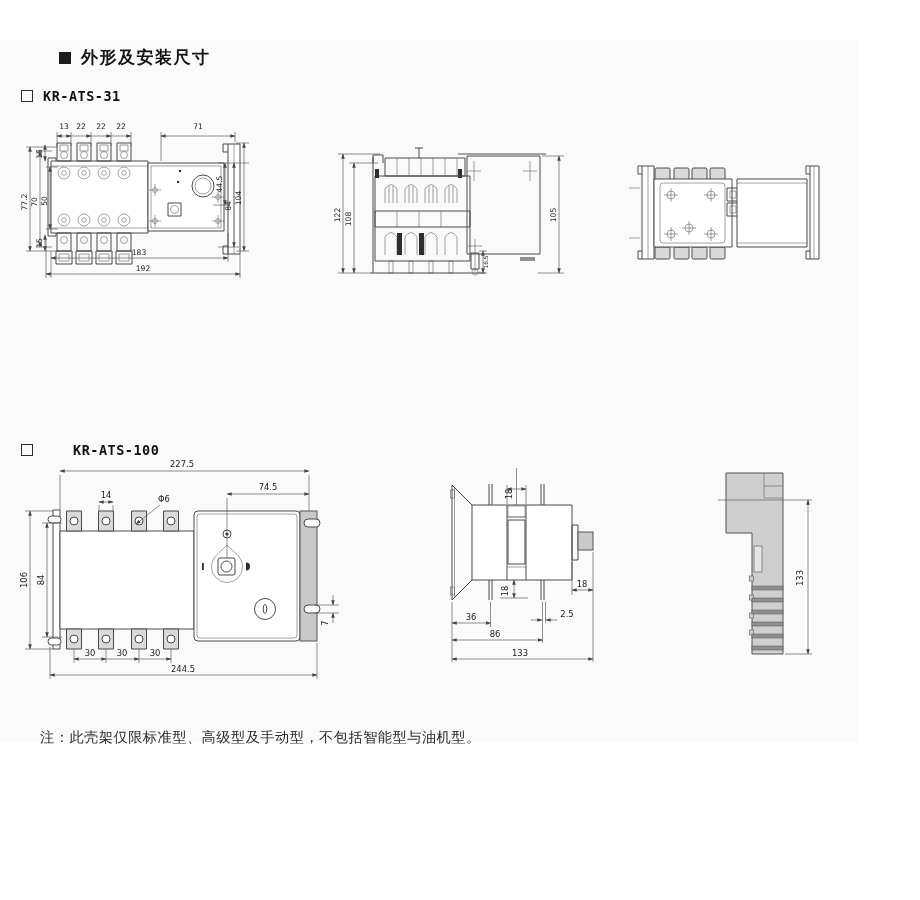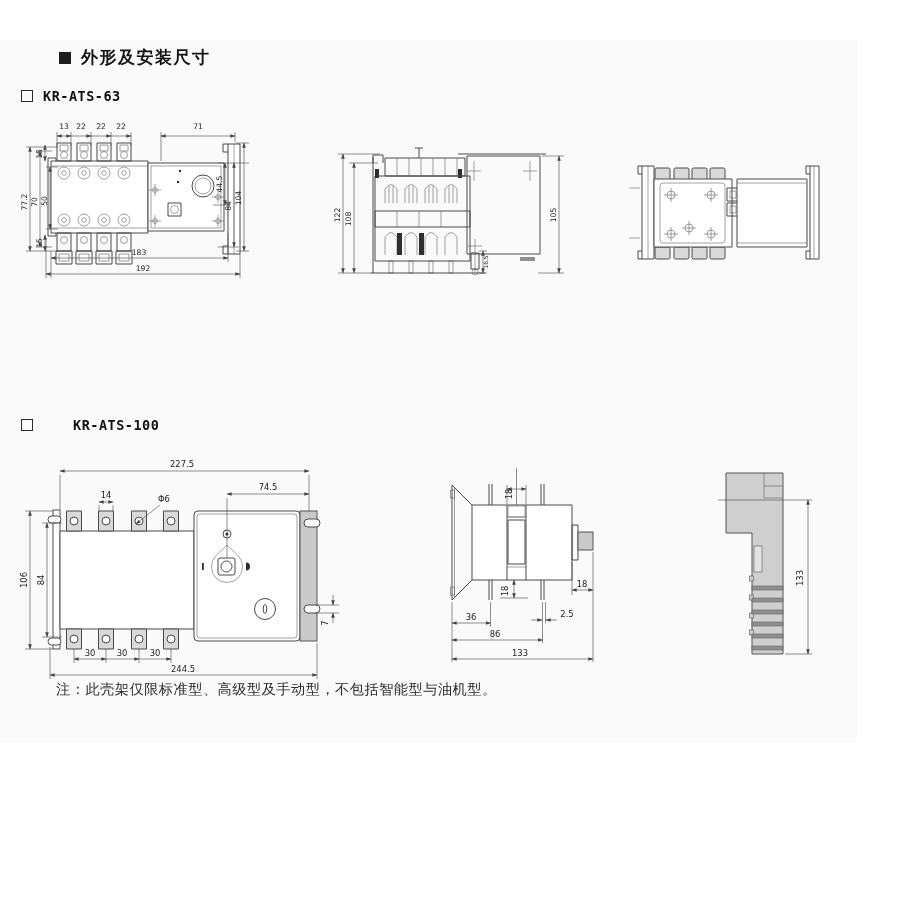--- a/index.html
+++ b/index.html
@@ -34,21 +34,21 @@
 <div id="page">
   <div id="panel"></div>
 
   <div class="abs title-row" style="left:20px;top:46px;margin-left:39px;">
     <div class="sq-filled"></div>
     <div class="h1">外形及安装尺寸</div>
   </div>
 
   <div class="abs title-row" style="left:21px;top:88px;">
     <div class="sq-open"></div>
-    <div class="h2">KR-ATS-63</div>
+    <div class="h2">KR-ATS-31</div>
   </div>
 
   <svg class="abs" style="left:18px;top:116px;" width="255" height="185" viewBox="0 0 255 185">
     <defs>
       <marker id="a1" viewBox="0 0 10 10" refX="9" refY="5" markerWidth="8" markerHeight="8" orient="auto-start-reverse">
         <path d="M0,1.5 L10,5 L0,8.5 Z" fill="#444"></path>
       </marker>
     </defs>
     <g>
       <rect class="p" x="30" y="42" width="8" height="78"></rect>
@@ -347,21 +347,21 @@
     </g>
     <g>
       <rect class="p" x="183" y="23" width="9" height="93"></rect>
       <path class="pn" d="M183,31 h-4 v-8 h4"></path>
         <path class="pn" d="M183,108 h-4 v8 h4"></path>
       <line class="pt" x1="187" y1="23" x2="187" y2="116"></line>
     </g>
   </svg>
 
 
-  <div class="abs title-row" style="left:21px;top:417px;gap:40px;">
+  <div class="abs title-row" style="left:21px;top:442px;gap:40px;">
     <div class="sq-open"></div>
     <div class="h2">KR-ATS-100</div>
   </div>
 
   <svg class="abs" style="left:17px;top:453px;" width="335" height="228" viewBox="0 0 335 228">
     <defs>
       <marker id="a4" viewBox="0 0 10 10" refX="9" refY="5" markerWidth="8" markerHeight="8" orient="auto-start-reverse">
         <path d="M0,1.5 L10,5 L0,8.5 Z" fill="#444"></path>
       </marker>
     </defs>
@@ -551,14 +551,14 @@
     <g class="d">
       <line x1="18" y1="42" x2="112" y2="42"></line>
       <line x1="85" y1="196" x2="112" y2="196"></line>
       <line x1="108" y1="42" x2="108" y2="196" marker-start="url(#a6)" marker-end="url(#a6)"></line>
     </g>
     <g>
       <text class="dt2" x="103" y="120" transform="rotate(-90 103 120)">133</text>
     </g>
   </svg>
 
-  <div class="abs note" style="left:40px;top:680px;margin-left:16px;">注：此壳架仅限标准型、高级型及手动型，不包括智能型与油机型。</div>
+  <div class="abs note" style="left:40px;top:728px;">注：此壳架仅限标准型、高级型及手动型，不包括智能型与油机型。</div>
 </div>
 
 </body></html>

